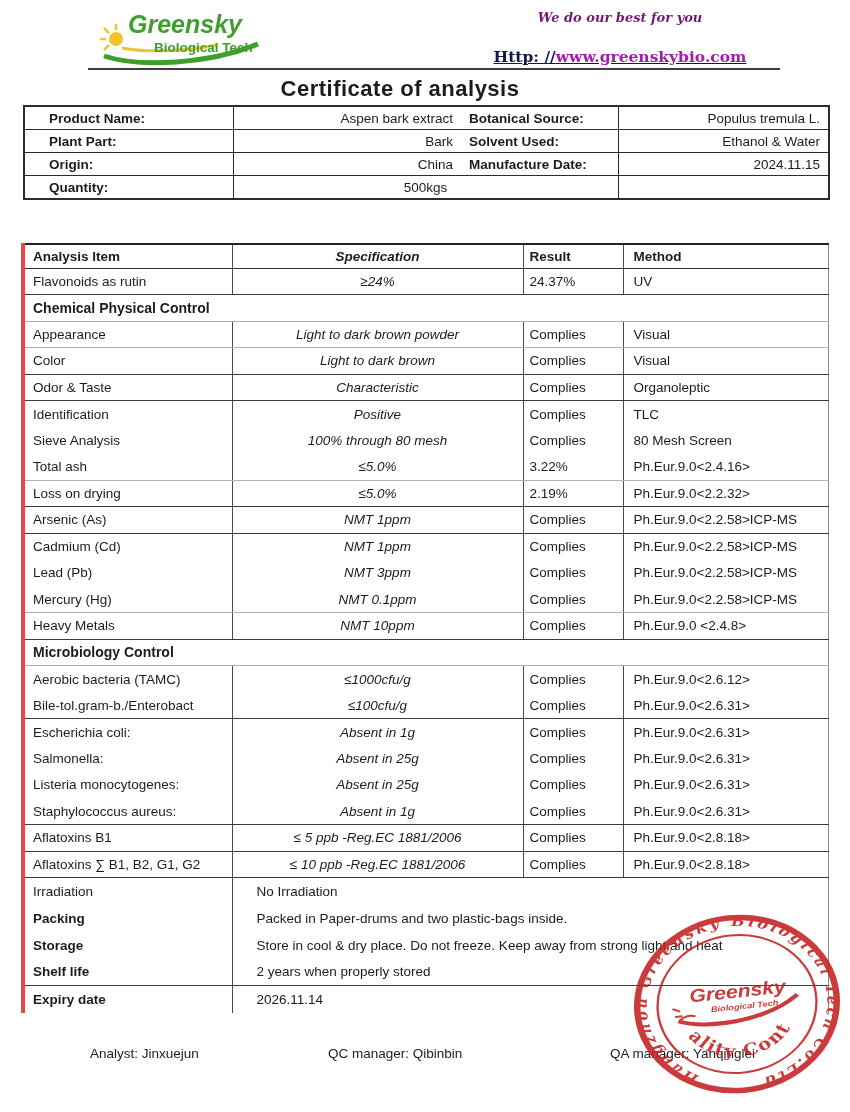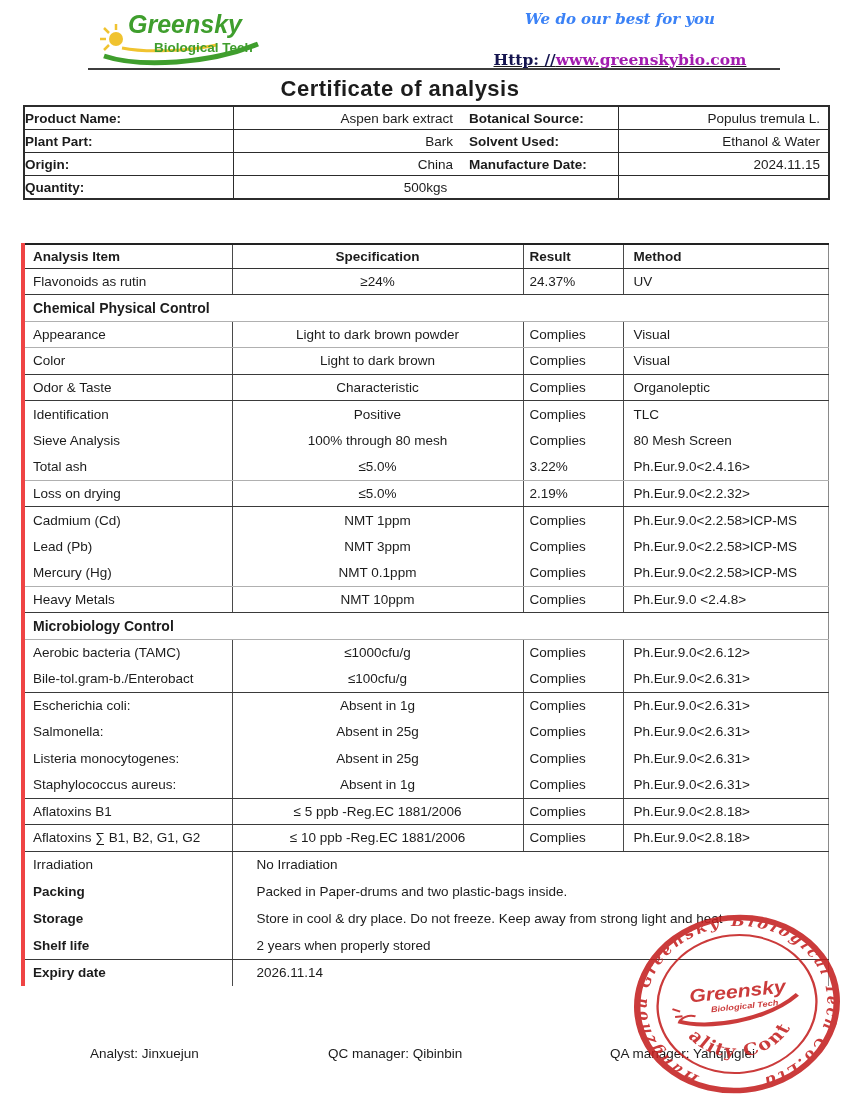--- a/index.html
+++ b/index.html
@@ -3,45 +3,45 @@
 <meta charset="utf-8">
 <style>
   html,body{margin:0;padding:0;background:#ffffff;}
   .page{
     position:relative;width:850px;height:1112px;background:#fff;
     font-family:"Liberation Sans", sans-serif;color:#1c1c1c;overflow:hidden;
   }
   
   .logo{position:absolute;left:92px;top:6px;}
   .header-right{position:absolute;left:455px;top:10px;width:330px;text-align:center;}
-  .motto{font-family:"DejaVu Serif", serif;font-style:italic;font-weight:bold;font-size:15px;color:#3b82f6;}
+  .motto{font-family:"DejaVu Serif", serif;font-style:italic;font-weight:bold;font-size:13px;color:#701a75;}
   .url-line{margin-top:22px;font-family:"DejaVu Serif", serif;font-weight:bold;font-size:15.5px;text-decoration:underline;}
   .url-prefix{color:#15154f;}
   .url-link{color:#a21caf;cursor:pointer;}
   .header-rule{position:absolute;left:88px;top:68px;width:692px;height:2px;background:#3d3d3d;}
   .doc-title{position:absolute;left:0;top:76px;width:800px;text-align:center;font-size:22px;font-weight:bold;letter-spacing:.5px;}
   
   table{border-collapse:collapse;table-layout:fixed;}
   td{overflow:hidden;white-space:nowrap;}
   .ptable{position:absolute;left:23px;top:105px;width:805px;border:2px solid #2c2c2c;font-size:13.5px;}
   .ptable td{border-bottom:1.8px solid #2c2c2c;height:22px;padding:0 6px;}
   .ptable tr:last-child td{border-bottom:none;}
-  .ptable .lab{border-right:1.8px solid #2c2c2c;font-weight:bold;padding-left:0;}
+  .ptable .lab{border-right:1.8px solid #2c2c2c;font-weight:bold;padding-left:24px;}
   .ptable .v1{text-align:right;padding-right:10px;}
   .ptable .l2{font-weight:bold;}
   .ptable .v2{border-left:1.8px solid #2c2c2c;text-align:right;padding-right:8px;}
   .ptable .vq{text-align:center;}
   
   .atable{position:absolute;left:21px;top:243px;width:805px;border-left:4px solid #ef4444;border-right:1px solid #8a8a8a;border-top:2.5px solid #222;font-size:13.5px;}
   .atable td{padding:0 6px;}
   .atable tr{height:26.5px;}
   .atable tr.hdr{height:24px;}
   .atable tr.hdr td{font-weight:bold;border-bottom:1.6px solid #333;}
   .atable .c1{padding-left:8px;}
-  .atable td.c2{border-left:1px solid #4a4a4a;text-align:center;}
+  .atable td.c2{border-left:1px solid #4a4a4a;text-align:center;font-style:italic;}
   .atable td.c3{border-left:1px solid #4a4a4a;text-align:left;}
   .atable td.c4{border-left:1px solid #4a4a4a;padding-left:10px;}
   .atable tr.hdr .c2,.atable tr.hdr .c3{border-left:1px solid #4a4a4a;}
   .atable tr.section td{font-weight:bold;font-size:14px;padding-left:8px;}
   .atable tr.b-strong td{border-bottom:1.5px solid #3a3a3a;}
   .atable tr.b-faint td{border-bottom:1px solid #b0b0b0;}
   .atable tr.info{height:27px;}
   .atable tr.info td.ilab{padding-left:8px;}
   .atable tr.info td.ilab.bold{font-weight:bold;}
   .atable tr.info td.ival{border-left:1px solid #4a4a4a;padding-left:24px;}
@@ -173,20 +173,26 @@
       <td class="c1">Total ash</td>
       <td class="c2">≤5.0%</td>
       <td class="c3">3.22%</td>
       <td class="c4">Ph.Eur.9.0&lt;2.4.16&gt;</td>
     </tr>
     <tr class="b-strong">
       <td class="c1">Loss on drying</td>
       <td class="c2">≤5.0%</td>
       <td class="c3">2.19%</td>
       <td class="c4">Ph.Eur.9.0&lt;2.2.32&gt;</td>
+    </tr>
+    <tr class="b-strong">
+      <td class="c1">Arsenic (As)</td>
+      <td class="c2">NMT 1ppm</td>
+      <td class="c3">Complies</td>
+      <td class="c4">Ph.Eur.9.0&lt;2.2.58&gt;ICP-MS</td>
     </tr>
     <tr class="b-none">
       <td class="c1">Cadmium (Cd)</td>
       <td class="c2">NMT 1ppm</td>
       <td class="c3">Complies</td>
       <td class="c4">Ph.Eur.9.0&lt;2.2.58&gt;ICP-MS</td>
     </tr>
     <tr class="b-none">
       <td class="c1">Lead (Pb)</td>
       <td class="c2">NMT 3ppm</td>

